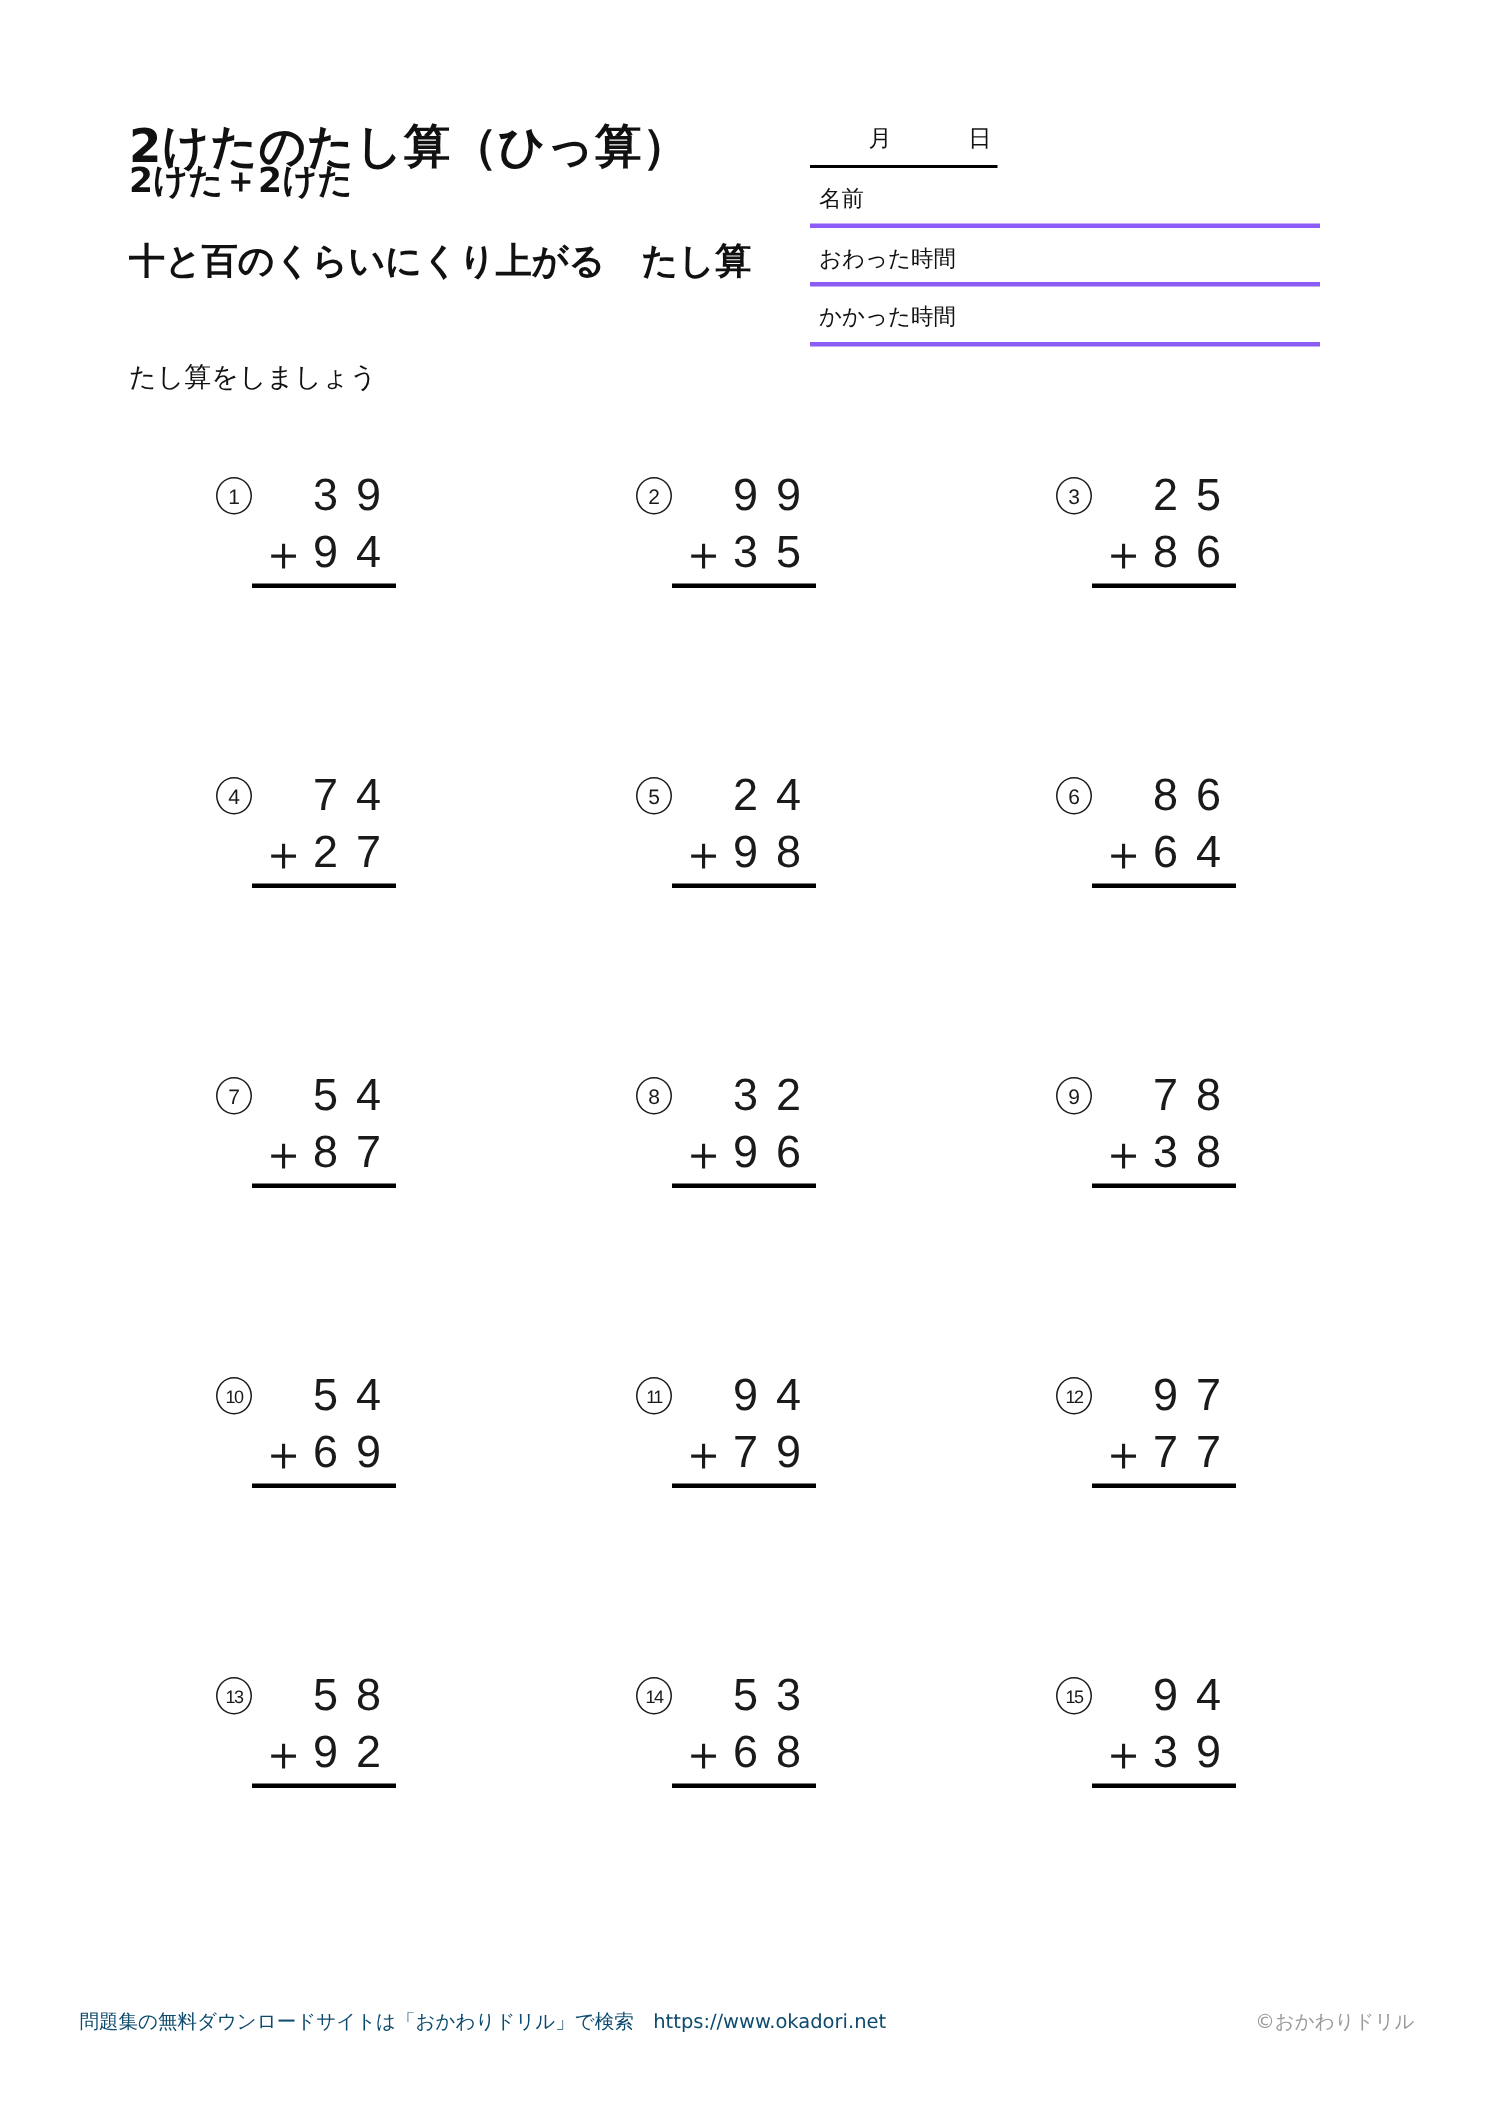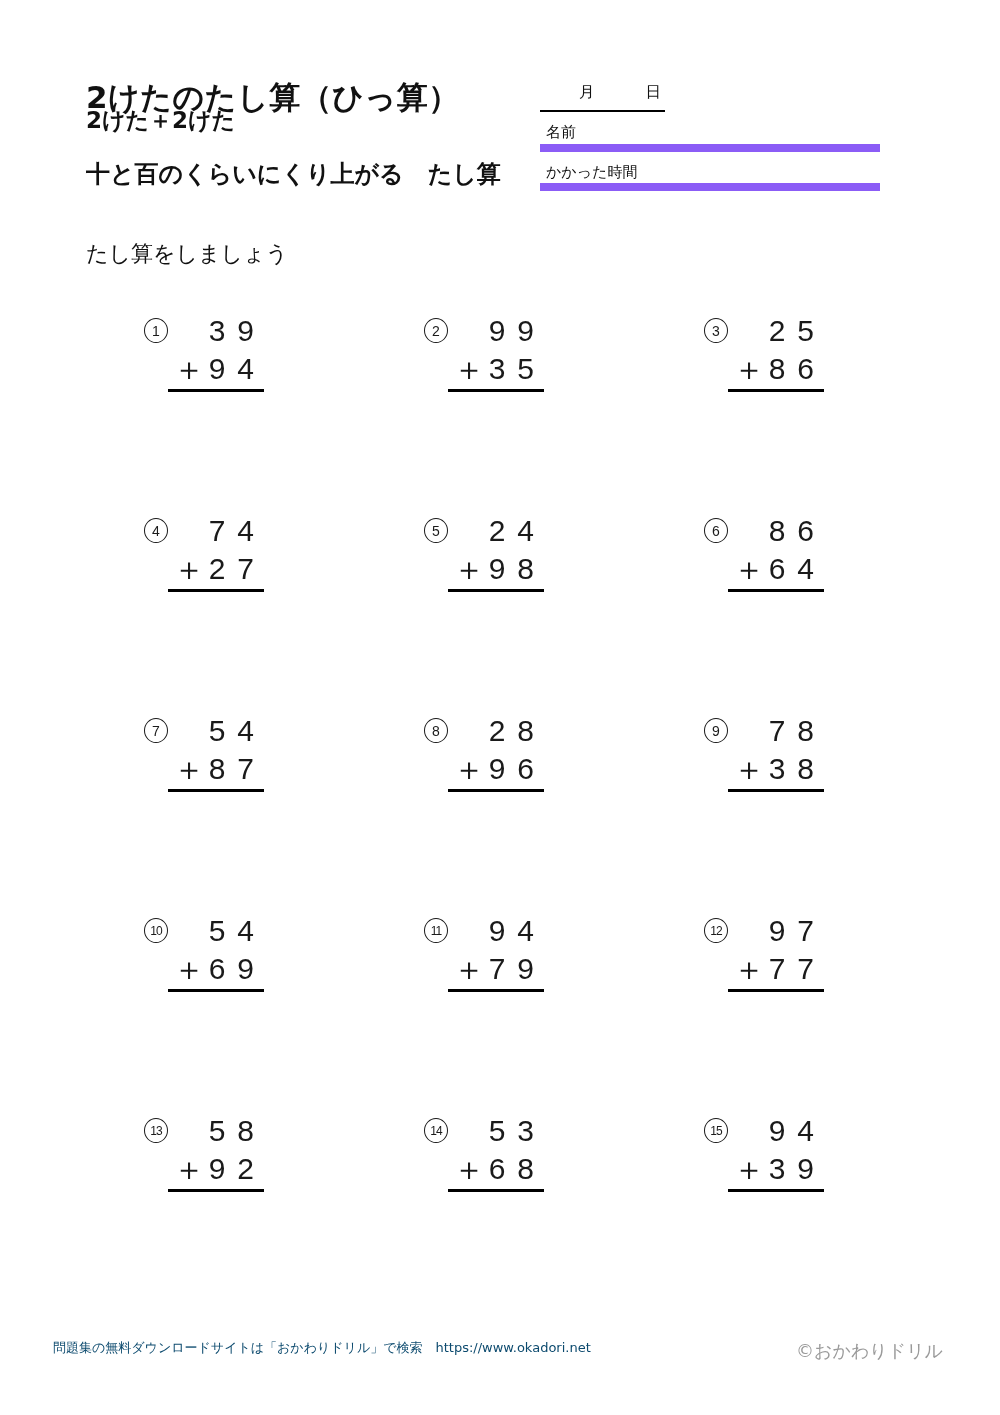--- a/index.html
+++ b/index.html
@@ -11,34 +11,34 @@
     background: #ffffff;
     font-family: "DejaVu Sans", sans-serif;
     color: #111111;
     overflow: hidden;
   }
 
   
   .title       { position: absolute; left: 86px; top: 77px;  font-size: 31px; font-weight: 700; letter-spacing: 0.5px; }
   .subtitle-1  { position: absolute; left: 86px; top: 105px; font-size: 23px; font-weight: 700; }
   .subtitle-2  { position: absolute; left: 86px; top: 158px; font-size: 24px; font-weight: 700; }
-  .instruction { position: absolute; left: 86px; top: 239px; font-size: 22px; font-weight: 400; }
+  .instruction { position: absolute; left: 86px; top: 239px; font-size: 18px; font-weight: 400; }
 
   
   .info-form { position: absolute; left: 540px; top: 80px; width: 340px; }
   .date-row {
     width: 125px; height: 32px;
     border-bottom: 2px solid #000;
     display: flex; align-items: flex-end;
     padding: 0 0 7px 39px; gap: 51px;
     font-size: 15.5px;
   }
   .form-field {
     position: relative; height: 39.5px;
-    border-bottom: 8px solid #8b5cf6;
+    border-bottom: 3px solid #8b5cf6;
   }
   .field-label { position: absolute; left: 6px; top: 11px; font-size: 15px; }
 
   
   .problems-grid {
     position: absolute; left: 140px; top: 311px;
     display: grid;
     grid-template-columns: repeat(3, 280px);
     grid-auto-rows: 200px;
   }
@@ -63,21 +63,21 @@
   .p-bottom { position: relative; height: 38px; line-height: 38px; }
   .p-plus  { position: absolute; left: 33px; font-size: 32px; line-height: 38px; }
   .p-addend { position: absolute; right: 10px; }
   .p-line {
     position: absolute; left: 28px; top: 78px;
     width: 96px; border-top: 3px solid #000;
   }
 
   
   .footer-left  { position: absolute; left: 53px;  top: 1339px; font-size: 13px; color: #0c4a6e; }
-  .footer-right { position: absolute; right: 57px; top: 1339px; font-size: 18px; color: #9a9a9a; }
+  .footer-right { position: absolute; right: 57px; top: 1339px; font-size: 13px; color: #9a9a9a; }
 </style>
 </head>
 <body>
 
 <div class="page">
 
   <h1 class="title">2けたのたし算（ひっ算）</h1>
   <div class="subtitle-1">2けた＋2けた</div>
   <div class="subtitle-2">十と百のくらいにくり上がる　たし算</div>
   <div class="instruction">たし算をしましょう</div>
@@ -86,20 +86,23 @@
     <div class="date-row">
       <span>月</span>
       <span>日</span>
     </div>
     <div id="form-fields">
   <div class="form-field">
     <span class="field-label">名前</span>
   </div>
 
 
+  <div class="form-field">
+    <span class="field-label">おわった時間</span>
+  </div>
 
   <div class="form-field">
     <span class="field-label">かかった時間</span>
   </div>
 </div>
   </section>
 
   <main id="problems-grid" class="problems-grid">
   <div class="problem">
     <span class="p-circle">1</span>
@@ -166,21 +169,21 @@
     <div class="p-top"><span class="num">54</span></div>
     <div class="p-bottom">
       <span class="p-plus">＋</span>
       <span class="num p-addend">87</span>
     </div>
     <div class="p-line"></div>
   </div>
 
   <div class="problem">
     <span class="p-circle">8</span>
-    <div class="p-top"><span class="num">28</span></div>
+    <div class="p-top"><span class="num">32</span></div>
     <div class="p-bottom">
       <span class="p-plus">＋</span>
       <span class="num p-addend">96</span>
     </div>
     <div class="p-line"></div>
   </div>
 
   <div class="problem">
     <span class="p-circle">9</span>
     <div class="p-top"><span class="num">78</span></div>

